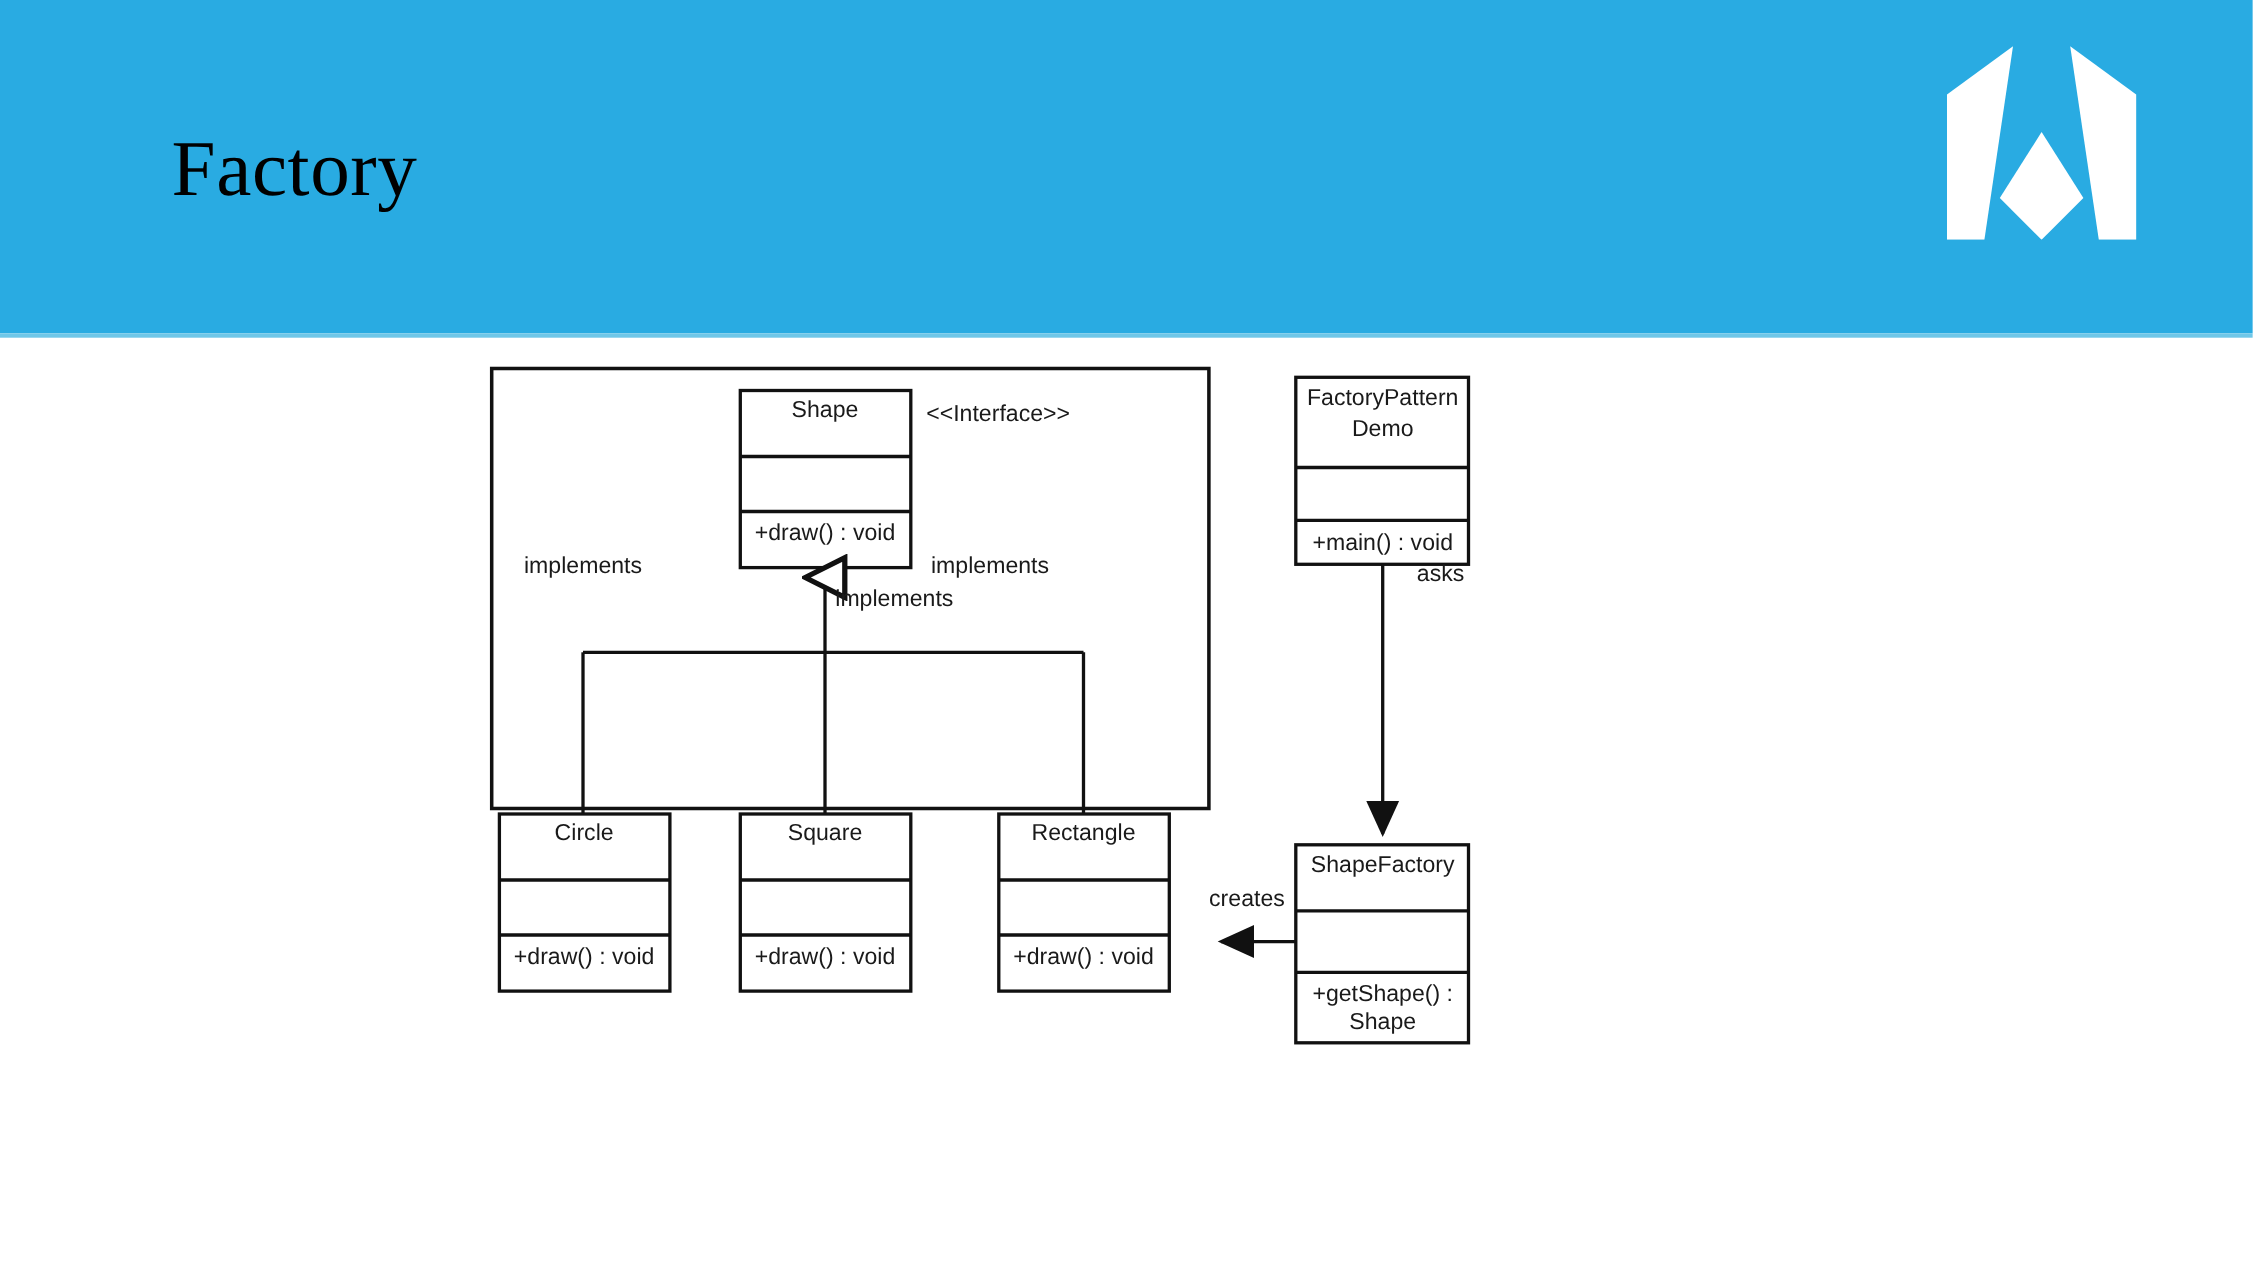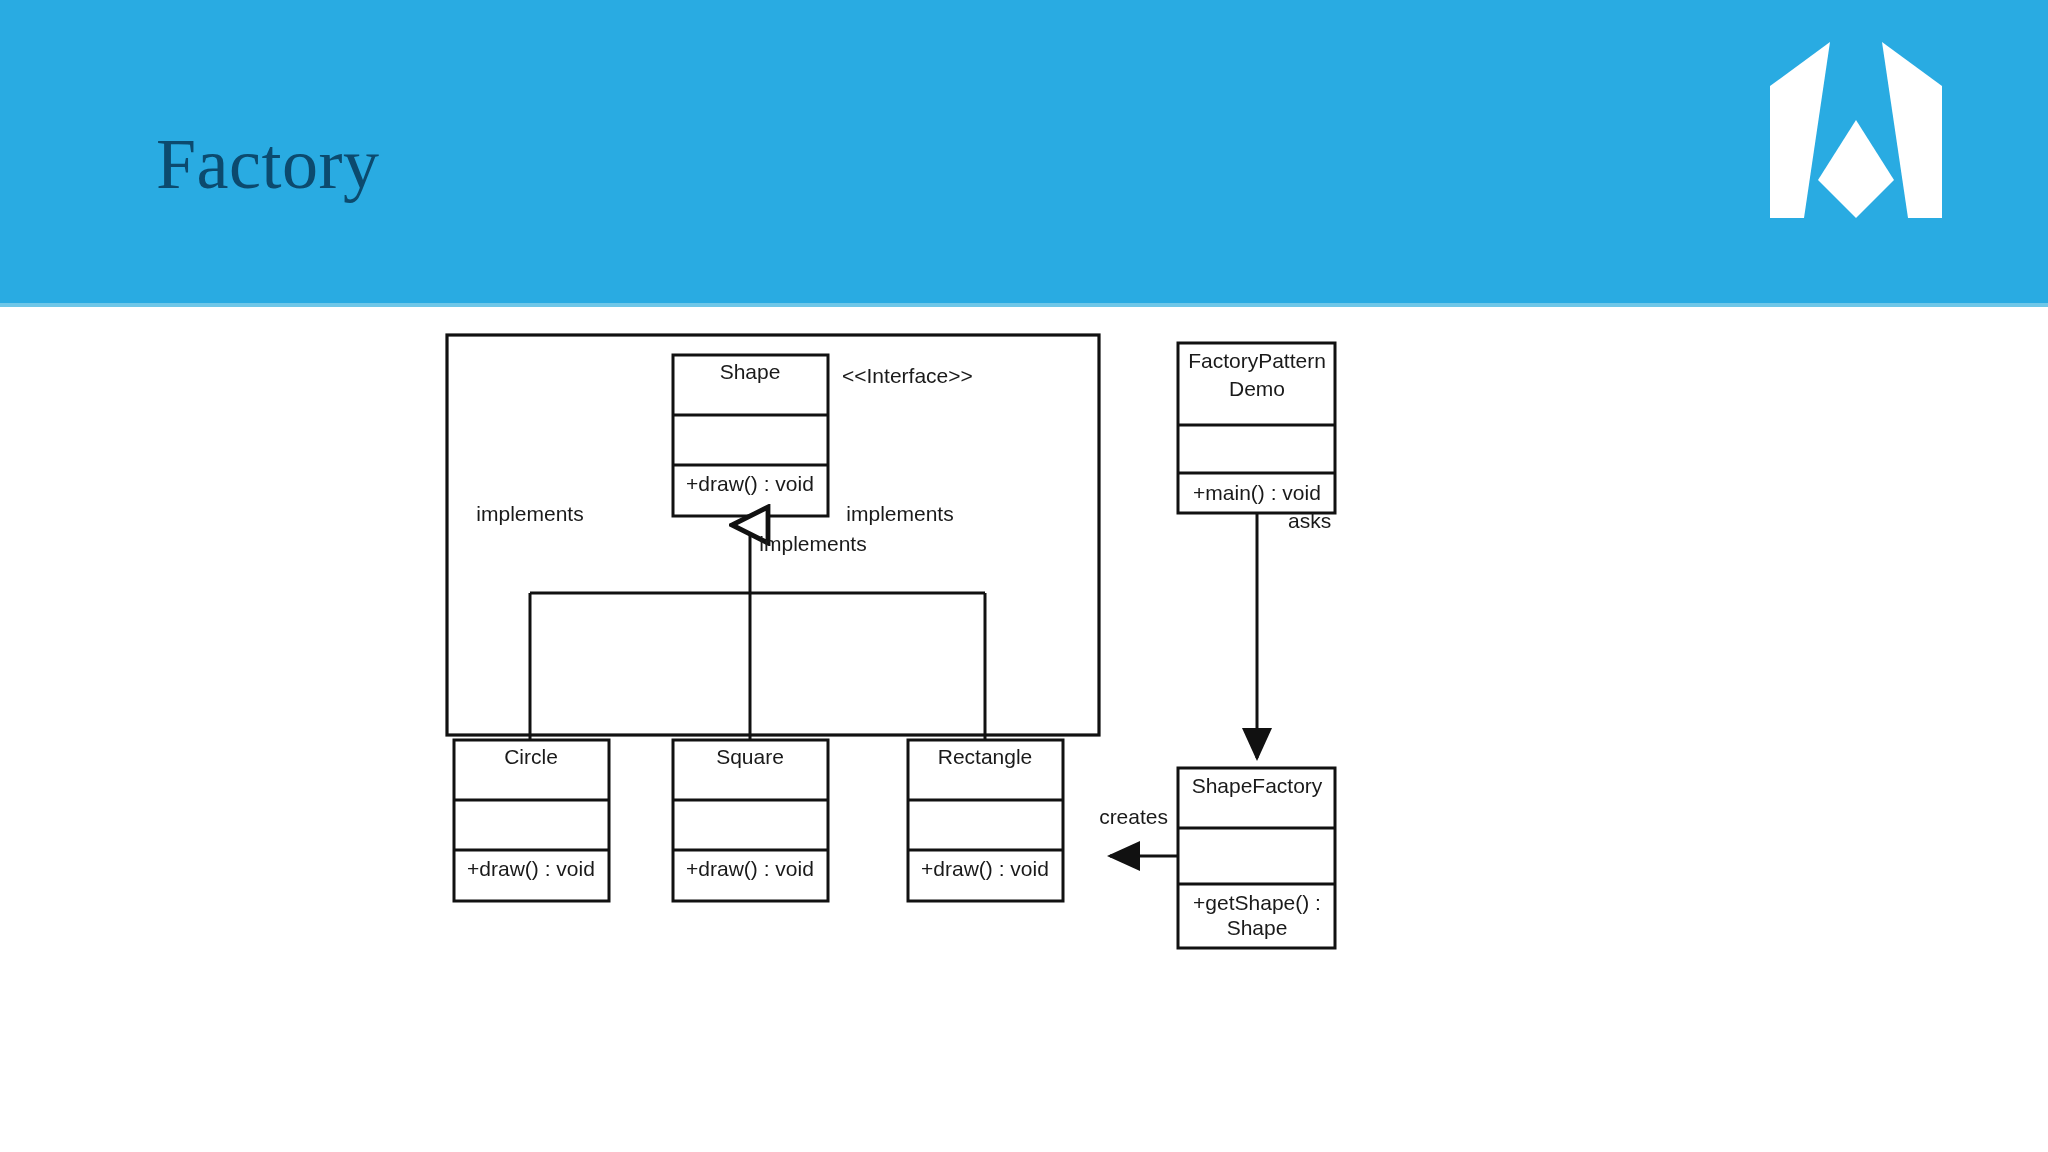--- a/index.html
+++ b/index.html
@@ -29,25 +29,25 @@
     position: absolute;
     left: 0;
     top: 303px;
     width: 2048px;
     height: 4px;
     background: #6FC7E8;
   }
   #page-title {
     position: absolute;
     left: 156px;
-    top: 128px;
+    top: 117px;
     font-family: "Liberation Serif", serif;
     font-size: 72px;
     font-weight: 400;
-    color: #0c4a6e;
+    color: #000000;
     letter-spacing: 0.5px;
     line-height: 1.0;
     white-space: nowrap;
   }
   #brand-logo {
     position: absolute;
     left: 1768px;
     top: 28px;
     width: 176px;
     height: 190px;

